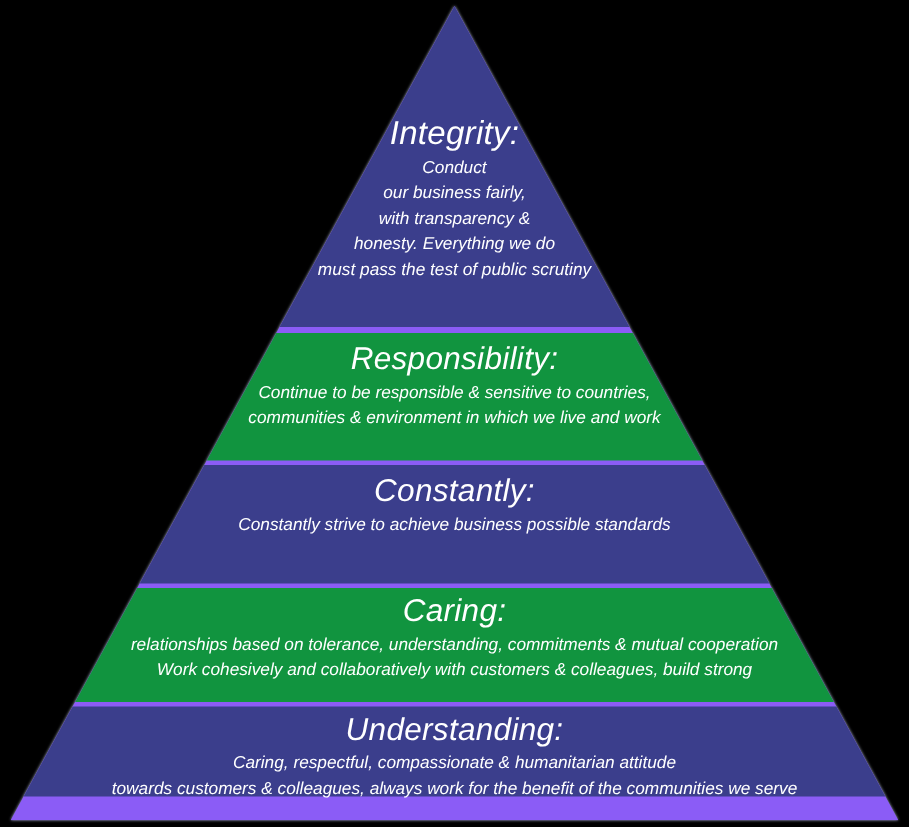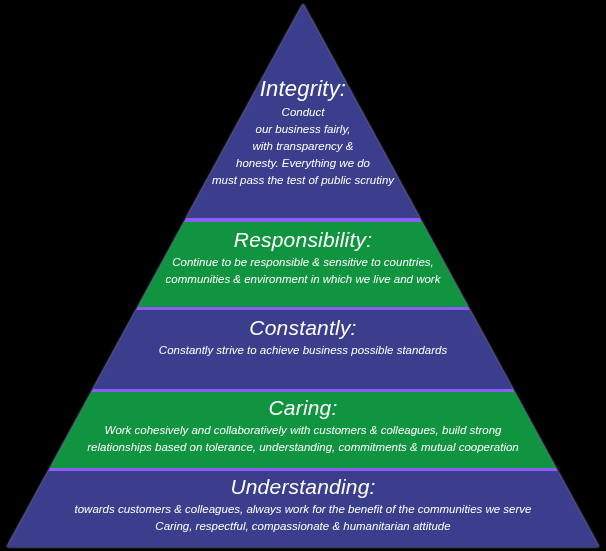--- a/index.html
+++ b/index.html
@@ -37,21 +37,21 @@
     font-size: 11.5px; font-weight: 400; line-height: 17px;
     white-space: nowrap;
   }
 
   
   .l1 { top: 0px;   height: 214px; padding-top: 72px; }
   .l1 .title { font-size: 22px; line-height: 26px; }
   .l2 { top: 218px; height: 85px; padding-top: 6px; }
   .l3 { top: 306px; height: 79px; padding-top: 6px; }
   .l4 { top: 388px; height: 76px; padding-top: 4px; }
-  .l5 { top: 467px; height: 76px; padding-top: 4px; }
+  .l5 { top: 467px; height: 60px; padding-top: 4px; }
 </style>
 </head>
 <body>
 
 <div class="stage">
   <div class="pyramid-glow">
     <div class="pyramid">
 
       <section class="level l1" style="background: rgb(59, 62, 140);">
         <h2 class="title">Integrity:</h2>
@@ -68,25 +68,25 @@
         <div class="line">communities &amp; environment in which we live and work</div>
       </section>
 
       <section class="level l3" style="background: rgb(59, 62, 140);">
         <h2 class="title">Constantly:</h2>
         <div class="line">Constantly strive to achieve business possible standards</div>
       </section>
 
       <section class="level l4" style="background: rgb(17, 148, 63);">
         <h2 class="title">Caring:</h2>
+        <div class="line">relationships based on tolerance, understanding, commitments &amp; mutual cooperation</div>
         <div class="line">Work cohesively and collaboratively with customers &amp; colleagues, build strong</div>
-        <div class="line">relationships based on tolerance, understanding, commitments &amp; mutual cooperation</div>
       </section>
 
       <section class="level l5" style="background: rgb(59, 62, 140);">
         <h2 class="title">Understanding:</h2>
+        <div class="line">Caring, respectful, compassionate &amp;  humanitarian attitude</div>
         <div class="line">towards customers &amp; colleagues, always work for the benefit of the communities we serve</div>
-        <div class="line">Caring, respectful, compassionate &amp;  humanitarian attitude</div>
       </section>
 
     </div>
   </div>
 </div>
 
 </body></html>

